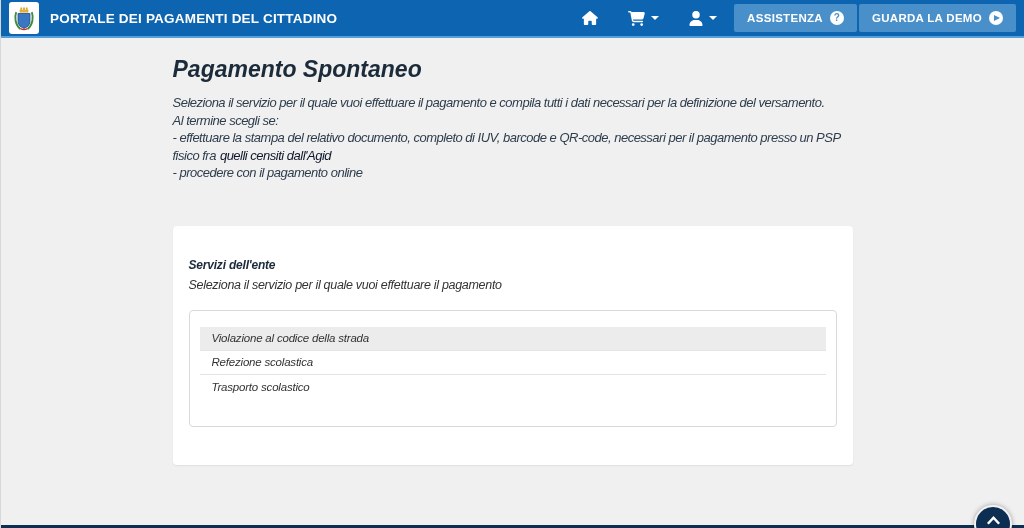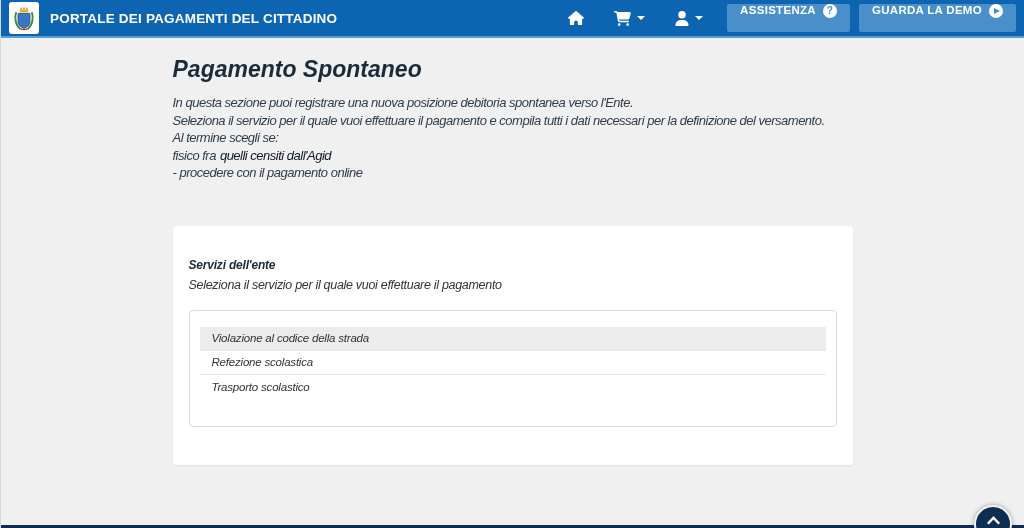--- a/index.html
+++ b/index.html
@@ -32,22 +32,22 @@
     padding:0 15px; height:38px; cursor:pointer;
   }
   .caret {
     width:0; height:0; display:inline-block;
     border-left:4px solid transparent; border-right:4px solid transparent;
     border-top:4px solid #fff; margin-left:2px;
   }
   .nav-btn {
     height:28px; background:#4990cb; color:#fff; font-weight:bold;
     font-size:11.5px; letter-spacing:0.3px; border:none; border-radius:2px;
-    display:flex; gap:7px; padding:0 13px;
-    margin-left:9px; cursor:pointer;
+    display:flex; align-items:center; gap:7px; padding:0 13px;
+    margin-left:2px; cursor:pointer;
     font-family:"Liberation Sans","DejaVu Sans",sans-serif;
   }
   .circle-glyph {
     width:14px; height:14px; border-radius:50%; background:#fff;
     color:#4990cb; font-size:10px; font-weight:bold;
     display:flex; align-items:center; justify-content:center; line-height:1;
   }
   .play-tri {
     width:0; height:0;
     border-top:3.5px solid transparent; border-bottom:3.5px solid transparent;
@@ -144,23 +144,23 @@
           <i class="play-tri"></i>
         </span>
     </button>
   </nav>
 </header>
 
 <main class="content">
   <h1 class="page-title">Pagamento Spontaneo</h1>
 
   <div class="intro">
-    <div class="line">In questa sezione puoi registrare una nuova posizione debitoria spontanea verso l'Ente.</div>
     <div class="line">Seleziona il servizio per il quale vuoi effettuare il pagamento e compila tutti i dati necessari per la definizione del versamento.</div>
     <div class="line">Al termine scegli se:</div>
+    <div class="line">- effettuare la stampa del relativo documento, completo di IUV, barcode e QR-code, necessari per il pagamento presso un PSP</div>
     <div class="line">
       <span class="link-prefix">fisico fra</span><a>quelli censiti dall'Agid</a>
     </div>
     <div class="line">- procedere con il pagamento online</div>
   </div>
 
   <section class="card">
     <h2 class="card-title">Servizi dell'ente</h2>
     <div class="card-subtitle">Seleziona il servizio per il quale vuoi effettuare il pagamento</div>
     <ul class="service-list">

